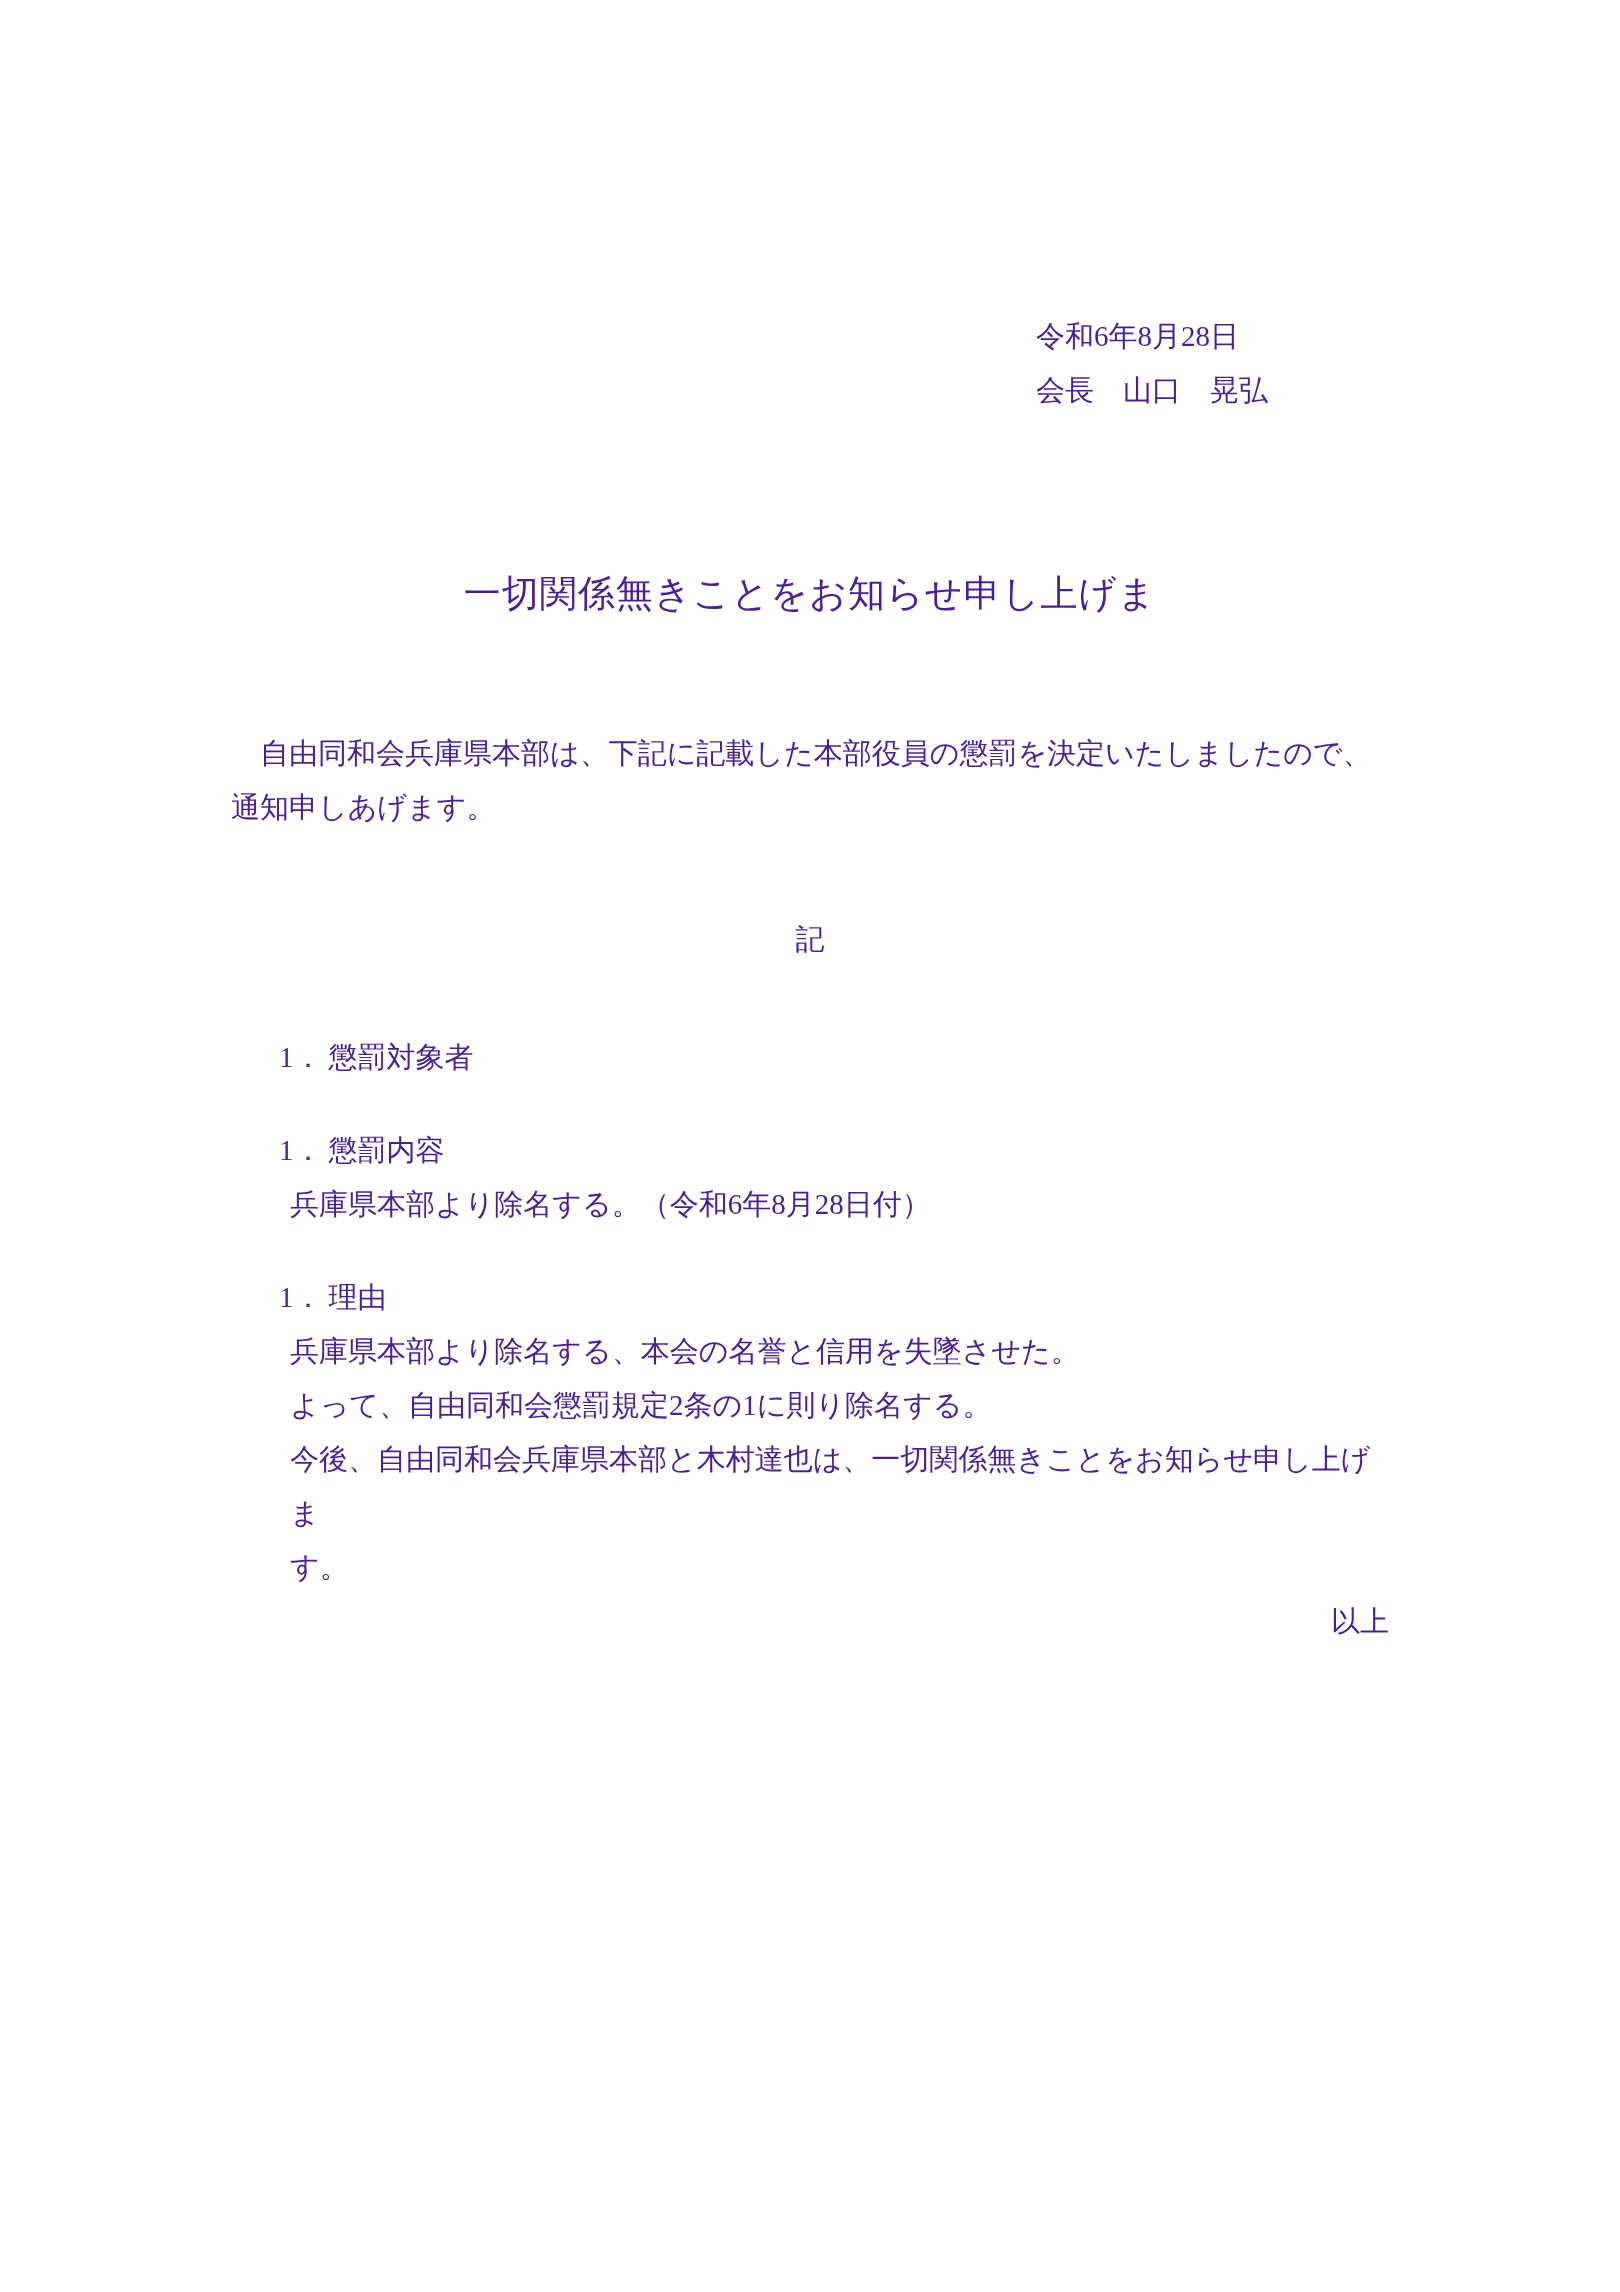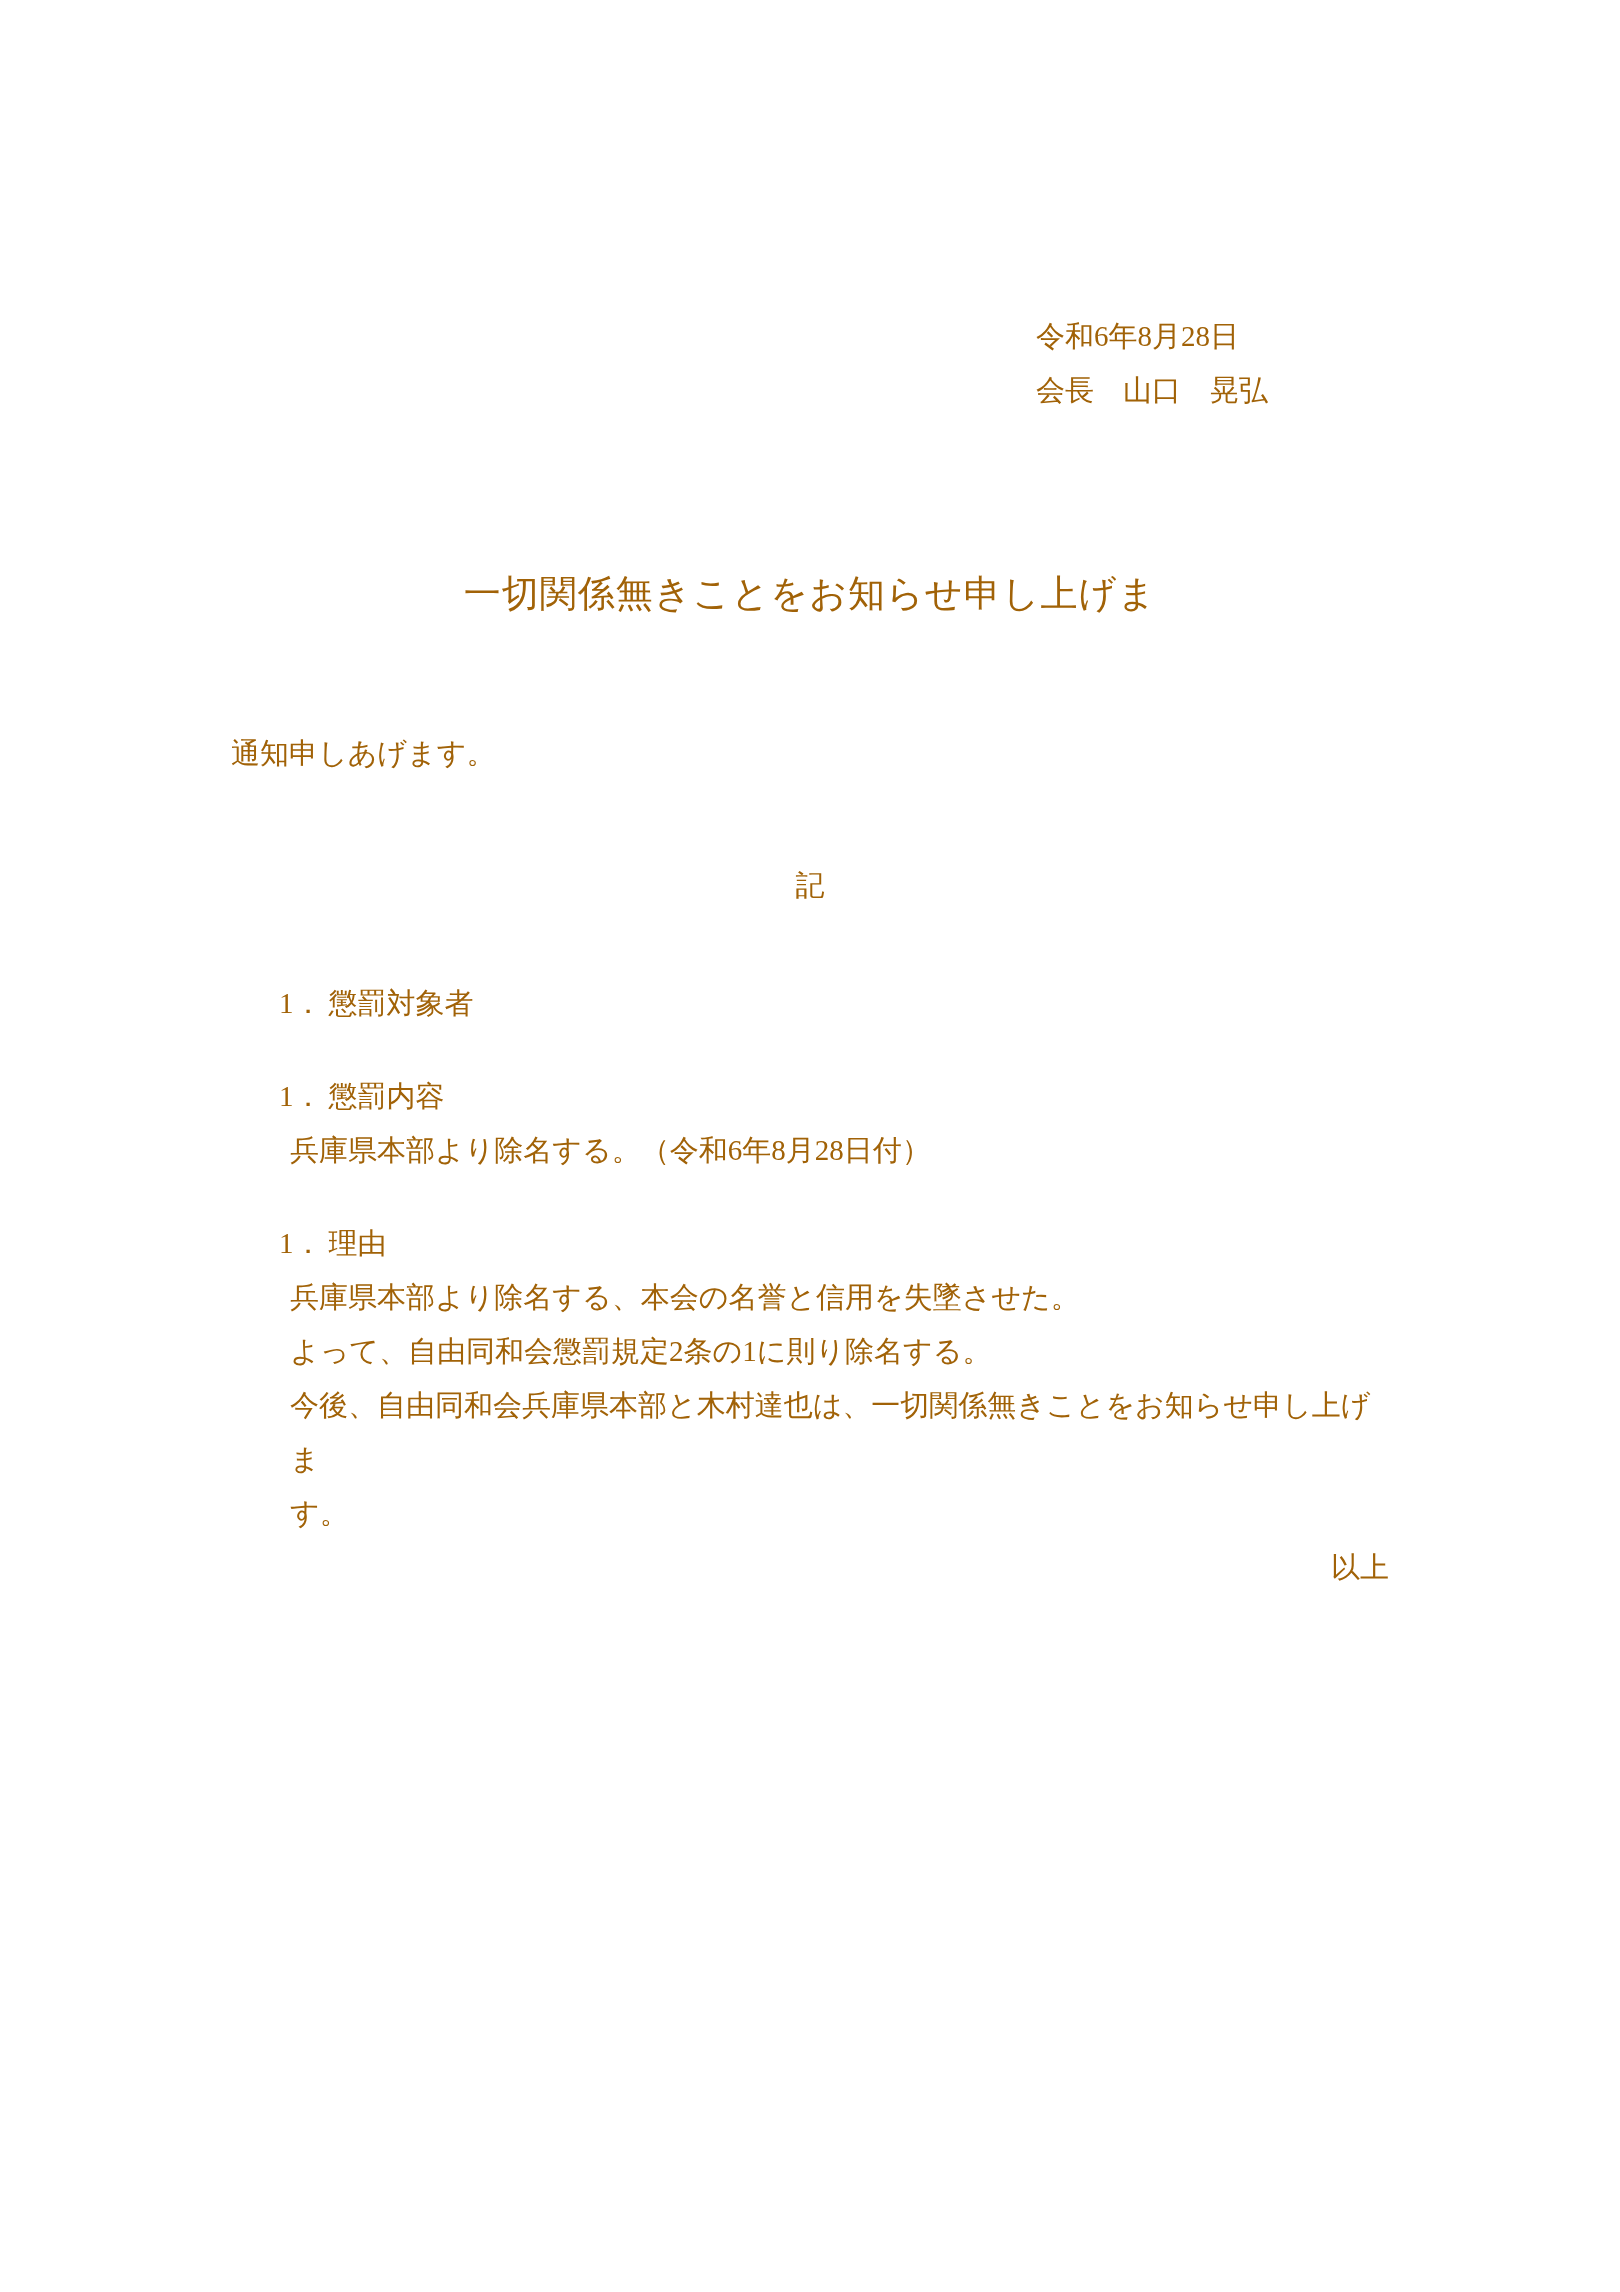--- a/index.html
+++ b/index.html
@@ -10,21 +10,21 @@
   .page {
     position: relative;
     width: 1620px;
     height: 2293px;
     background: #ffffff;
     box-sizing: border-box;
     padding: 309px 231px 39px 231px;
     font-family: "Liberation Serif", "DejaVu Serif", serif;
     font-size: 29px;
     line-height: 54px;
-    color: #a16207;
+    color: #4c1d95;
     overflow: hidden;
   }
   .header-block {
     margin-left: 805px;
     white-space: nowrap;
   }
   .doc-title {
     margin-top: 147px;
     text-align: center;
     font-size: 37px;
@@ -68,20 +68,21 @@
 <div class="page">
 
   <div class="header-block">
     <div>令和6年8月28日</div>
     <div>会長　山口　晃弘</div>
   </div>
 
   <div class="doc-title">一切関係無きことをお知らせ申し上げま</div>
 
   <div class="intro">
+    <div class="intro-first">自由同和会兵庫県本部は、下記に記載した本部役員の懲罰を決定いたしましたので、</div>
     <div>通知申しあげます。</div>
   </div>
 
   <div class="record-marker">記</div>
 
   <div class="item item-first">
     <div class="item-head">
       <span class="item-number">1．</span><span>懲罰対象者</span>
     </div>
   </div>

